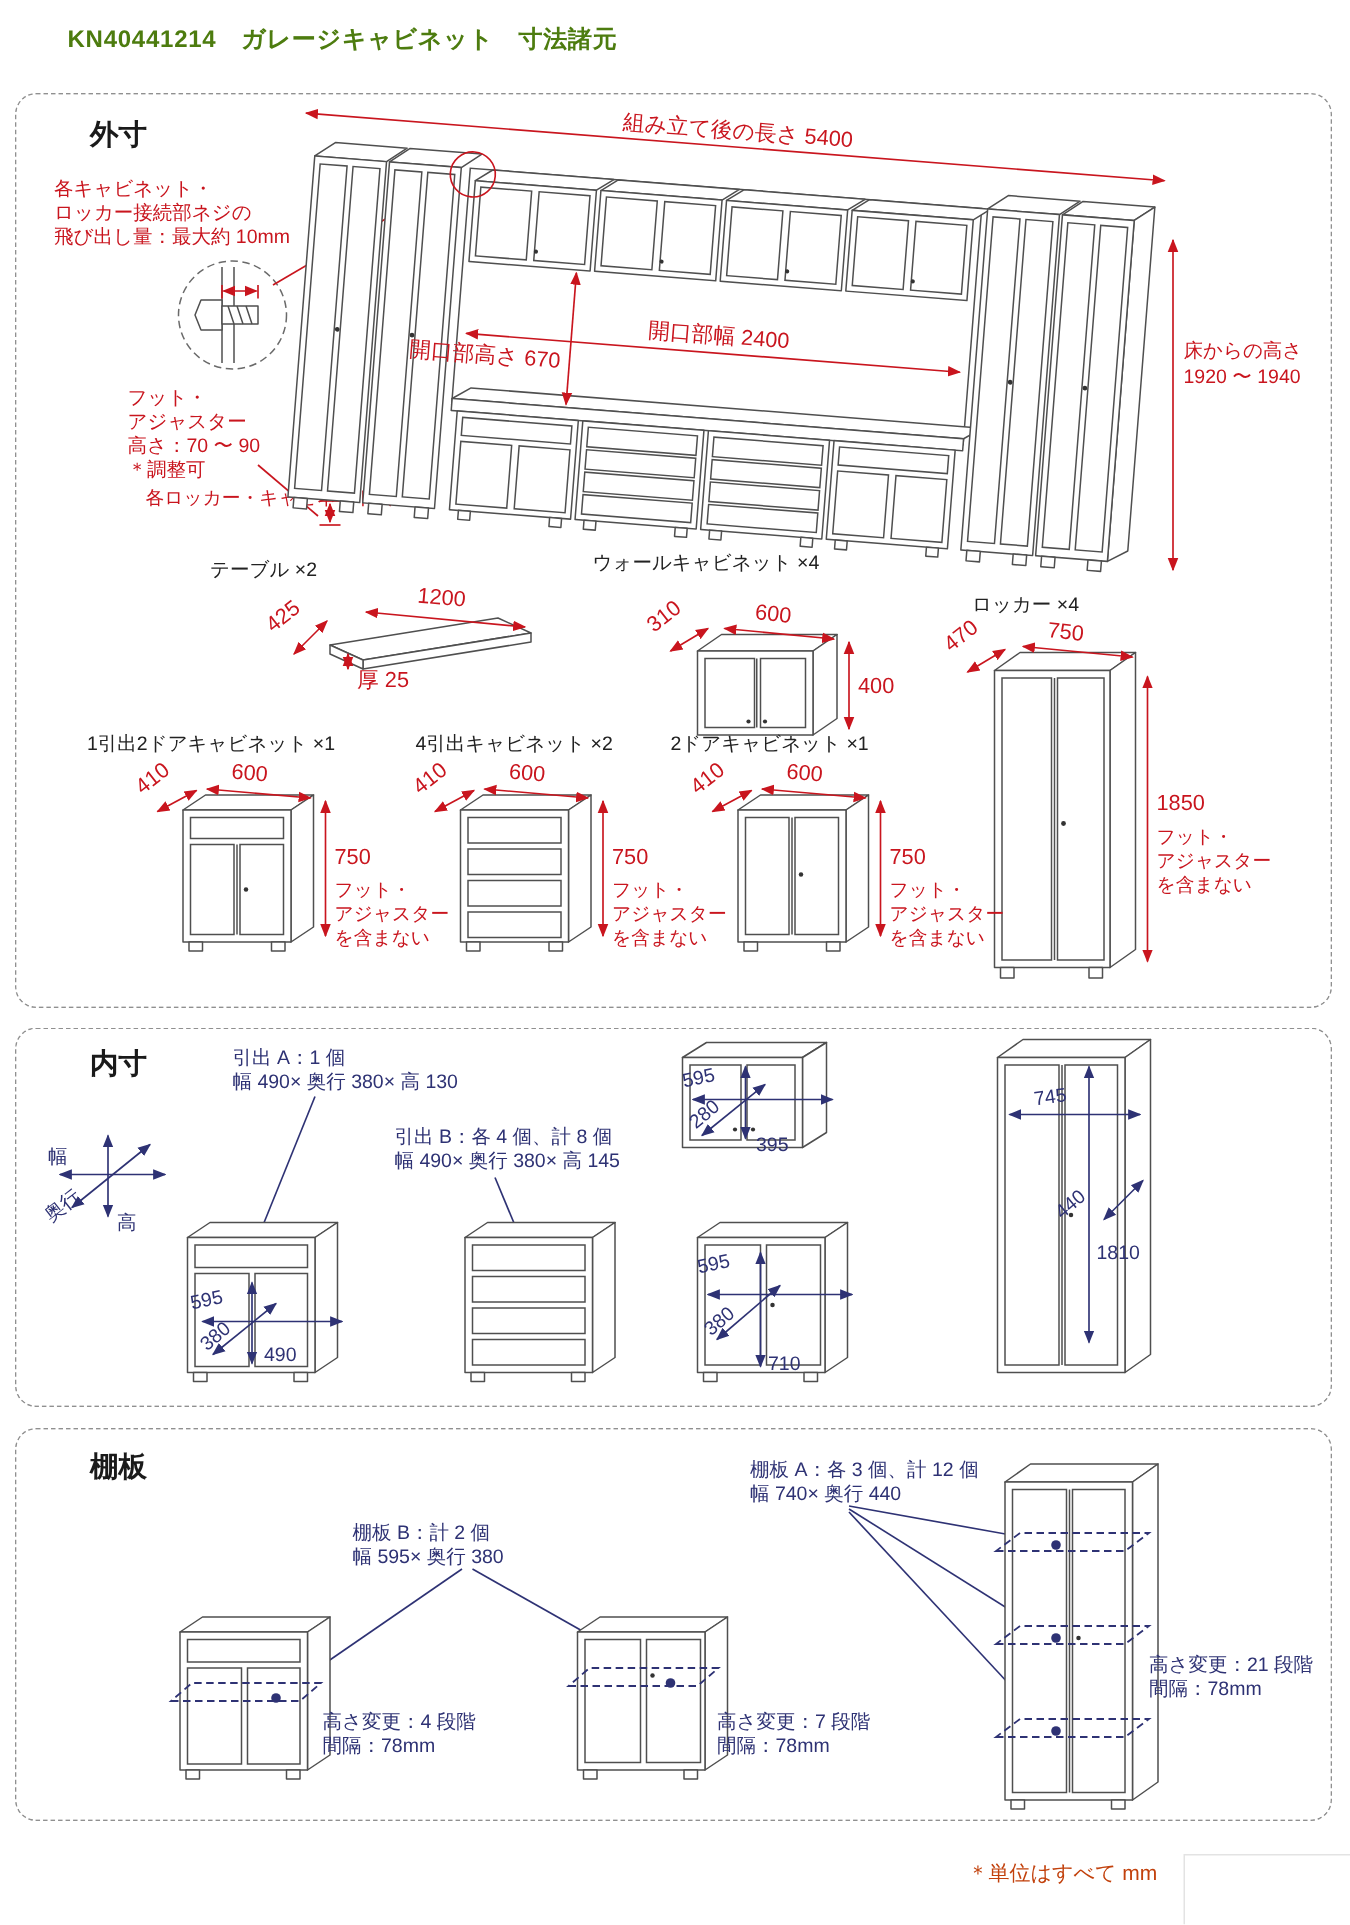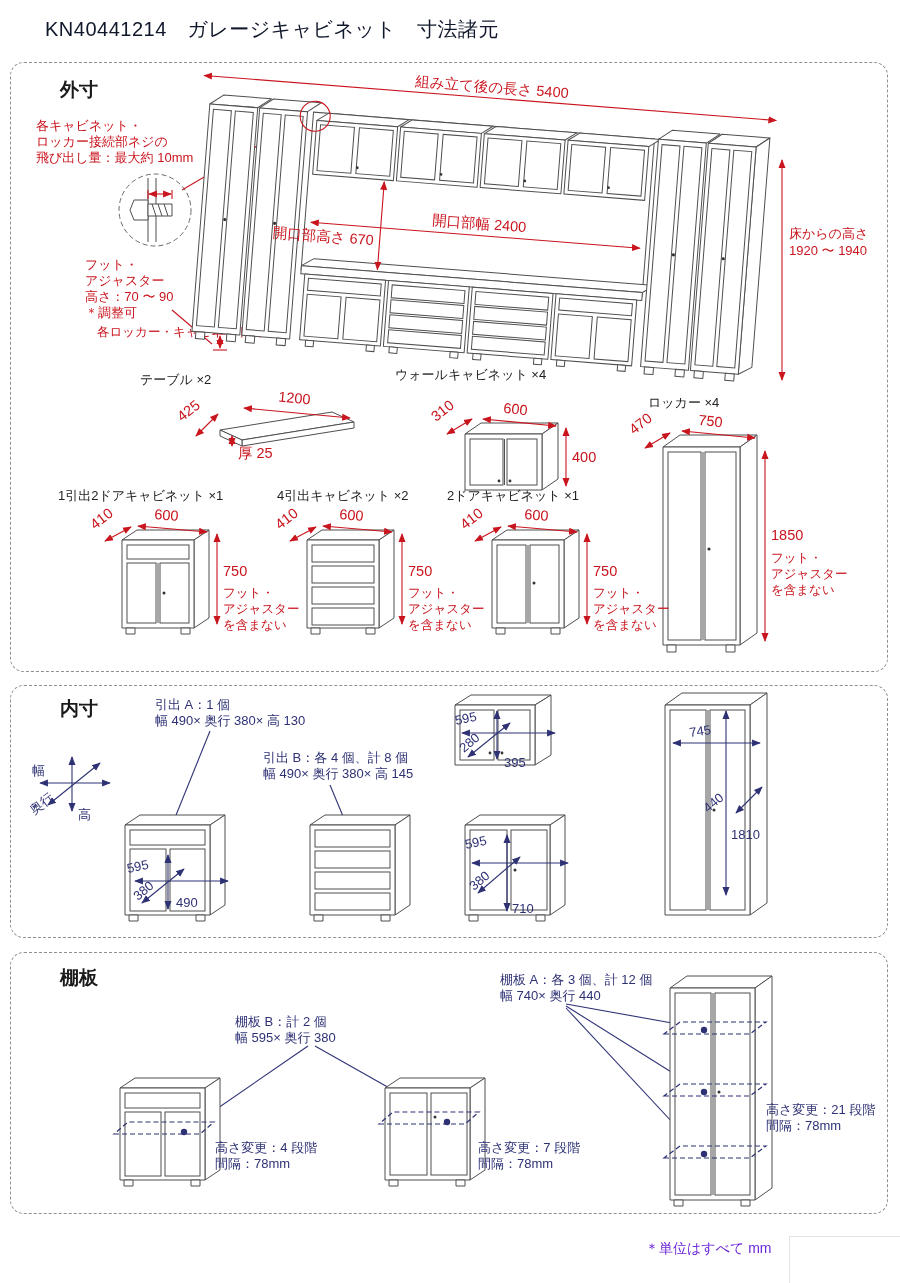--- a/index.html
+++ b/index.html
@@ -1,18 +1,18 @@
 <!DOCTYPE html>
 <html><head>
 <meta charset="utf-8">
 <style>
   html,body{margin:0;padding:0;background:#fff;}
   #page{position:relative;width:900px;height:1283px;background:#ffffff;overflow:hidden;
         font-family:"Liberation Sans","DejaVu Sans",sans-serif;}
-  .title{position:absolute;left:45px;top:16px;font-size:20px;font-weight:normal;color:#0f172a;letter-spacing:.5px;}
+  .title{position:absolute;left:45px;top:16px;font-size:16px;font-weight:bold;color:#4d7c0f;letter-spacing:.5px;}
   .secbox{position:absolute;border:1.5px dashed #909090;border-radius:14px;box-sizing:border-box;}
   #sec1{left:10px;top:62px;width:878px;height:610px;}
   #sec2{left:10px;top:685px;width:878px;height:253px;}
   #sec3{left:10px;top:952px;width:878px;height:262px;}
   svg{position:absolute;}
   svg text{font-family:"Liberation Sans","DejaVu Sans",sans-serif;}
   .sec{font-size:19px;font-weight:bold;fill:#1a1a1a;}
   .lbl{font-size:13px;fill:#222;}
   .red{fill:#c9151e;font-size:13px;}
   .reds{fill:#c9151e;font-size:12.5px;}
@@ -21,21 +21,21 @@
   .art{fill:#ffffff;stroke:#4f4f4f;stroke-width:1;stroke-linejoin:round;}
   .nofill{fill:none;stroke:#4f4f4f;stroke-width:1;}
   .rl{stroke:#c9151e;stroke-width:1.1;fill:none;}
   .rla{marker-start:url(#ar);marker-end:url(#ar);}
   .nl{stroke:#2e3274;stroke-width:1.1;fill:none;}
   .nla{marker-start:url(#an);marker-end:url(#an);}
   .gdash{fill:none;stroke:#6a6a6a;stroke-width:1;stroke-dasharray:5 3;}
   .ndash{fill:none;stroke:#2e3274;stroke-width:1.2;stroke-dasharray:5 3;}
   .dot{fill:#2e3274;}
   .hdot{fill:#333;}
-  .footer-note{position:absolute;left:645px;top:1240px;font-size:14px;color:#6d28d9;}
+  .footer-note{position:absolute;left:645px;top:1240px;font-size:14px;color:#c2410c;}
   .corner-box{position:absolute;left:789px;top:1236px;width:111px;height:47px;border:1px solid #e3e3e3;}
 </style>
 </head>
 <body>
 
 <div id="page">
 
   <div class="title">KN40441214　ガレージキャビネット　寸法諸元</div>
 
   <div id="sec1" class="secbox"></div>

